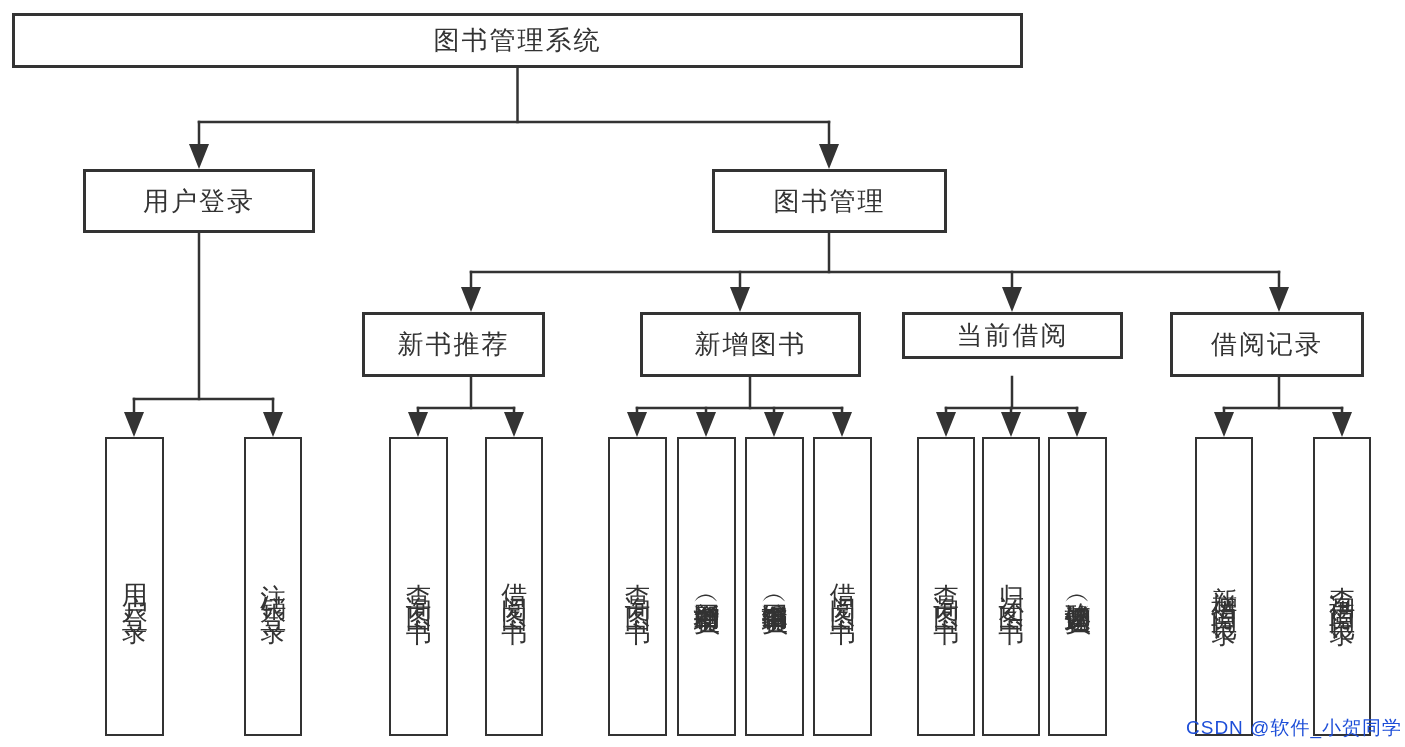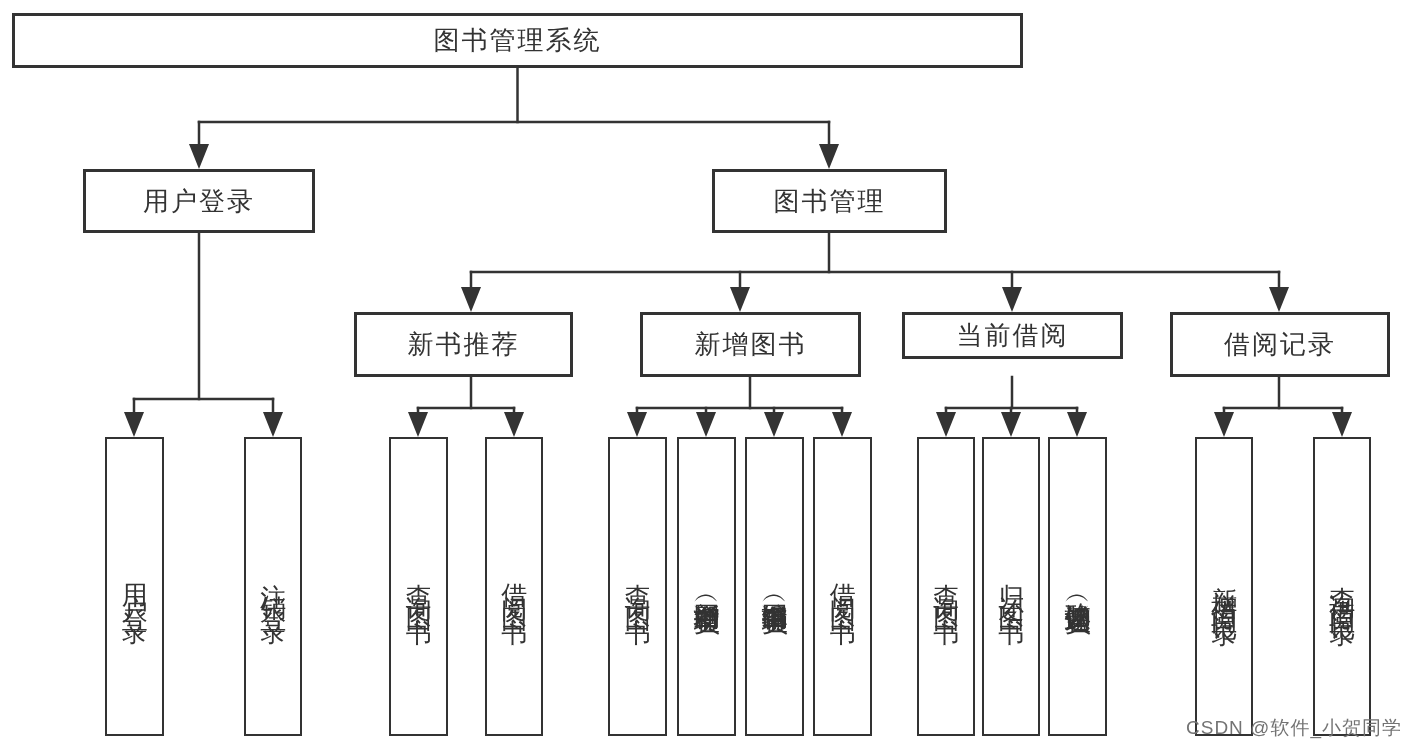--- a/index.html
+++ b/index.html
@@ -20,21 +20,21 @@
     z-index:2;
   }
   .leaf span{
     writing-mode:vertical-rl;text-orientation:mixed;
     font-size:26px;line-height:1.05;letter-spacing:12px;
   }
   .leaf.l6 span{letter-spacing:7px;}
   .leaf.long span{letter-spacing:1px;}
   .watermark{
     position:absolute;left:1186px;top:715px;z-index:3;
-    font-size:19px;color:#737373;letter-spacing:1px;white-space:nowrap;
+    font-size:19px;color:#1d4ed8;letter-spacing:1px;white-space:nowrap;
   }
 </style>
 </head>
 <body>
 
 <div class="canvas">
 
   <svg class="connectors" viewBox="0 0 1405 747" stroke="#333333" stroke-width="2.5" stroke-linecap="square" fill="#333333">
 
     <g>
@@ -109,24 +109,24 @@
       <polygon points="1214,412 1234,412 1224,437" stroke="none"></polygon>
       <polygon points="1332,412 1352,412 1342,437" stroke="none"></polygon>
     </g>
   </svg>
 
   <div class="node" style="left:12px;top:13px;width:1011px;height:55px">图书管理系统</div>
 
   <div class="node" style="left:83px;top:169px;width:232px;height:64px">用户登录</div>
   <div class="node" style="left:712px;top:169px;width:235px;height:64px">图书管理</div>
 
-  <div class="node" style="left:354px;top:312px;width:219px;height:65px">新书推荐</div>
+  <div class="node" style="left:362px;top:312px;width:183px;height:65px">新书推荐</div>
   <div class="node" style="left:640px;top:312px;width:221px;height:65px">新增图书</div>
   <div class="node" style="left:902px;top:312px;width:221px;height:47px">当前借阅</div>
-  <div class="node" style="left:1170px;top:312px;width:220px;height:65px">借阅记录</div>
+  <div class="node" style="left:1170px;top:312px;width:194px;height:65px">借阅记录</div>
 
   <div class="leaf" style="left:105px;top:437px;width:59px;height:299px">
       <span>用户登录</span>
     </div>
   <div class="leaf" style="left:244px;top:437px;width:58px;height:299px">
       <span>注销登录</span>
     </div>
 
   <div class="leaf" style="left:389px;top:437px;width:59px;height:299px">
       <span>查询图书</span>

